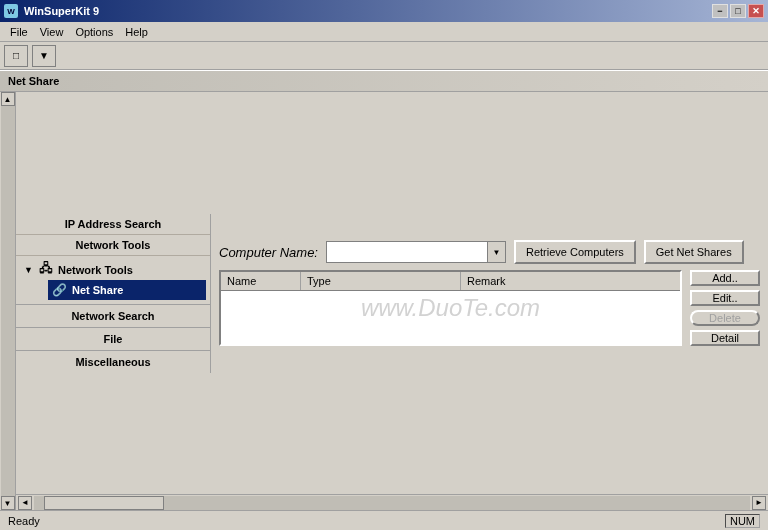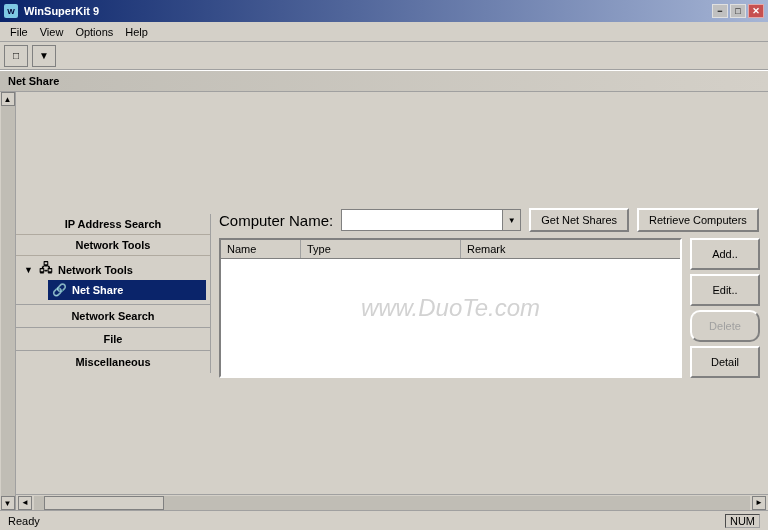--- a/index.html
+++ b/index.html
@@ -203,22 +203,23 @@
       gap: 6px;
     }
 
     
     .top-controls {
       display: flex;
       align-items: center;
       gap: 8px;
     }
     .computer-name-label {
-      font-size: 15px;
+      font-size: 13px;
       white-space: nowrap;
+      font-style: italic;
     }
     .computer-name-combo {
       flex: 1;
       height: 22px;
       background: white;
       border: 1px solid #808080;
       display: flex;
       align-items: center;
       position: relative;
     }
@@ -286,21 +287,21 @@
 
     
     .right-buttons {
       display: flex;
       flex-direction: column;
       gap: 4px;
       width: 70px;
       min-width: 70px;
     }
     .side-btn {
-      height: 32px;
+      height: 16px;
       width: 100%;
       background: #d4d0c8;
       border: 2px solid;
       border-color: white #808080 #808080 white;
       cursor: pointer;
       font-size: 11px;
     }
     .side-btn.disabled {
       color: #a0a0a0;
       cursor: default;
@@ -465,22 +466,22 @@
         </div>
       </div>
 
       <div class="content-area">
 
         <div class="top-controls">
           <span class="computer-name-label">Computer Name:</span>
           <div class="computer-name-combo" style="flex:1; max-width:180px;">
             <span class="combo-arrow">▼</span>
           </div>
+          <button class="action-btn">Retrieve Computers</button>
           <button class="action-btn">Get Net Shares</button>
-          <button class="action-btn">Retrieve Computers</button>
         </div>
 
         <div class="middle-section">
 
           <div class="table-wrapper">
             <div class="table-header">
               <div class="th">Name</div>
               <div class="th" style="min-width:160px;">Type</div>
               <div class="th">Remark</div>
             </div>

